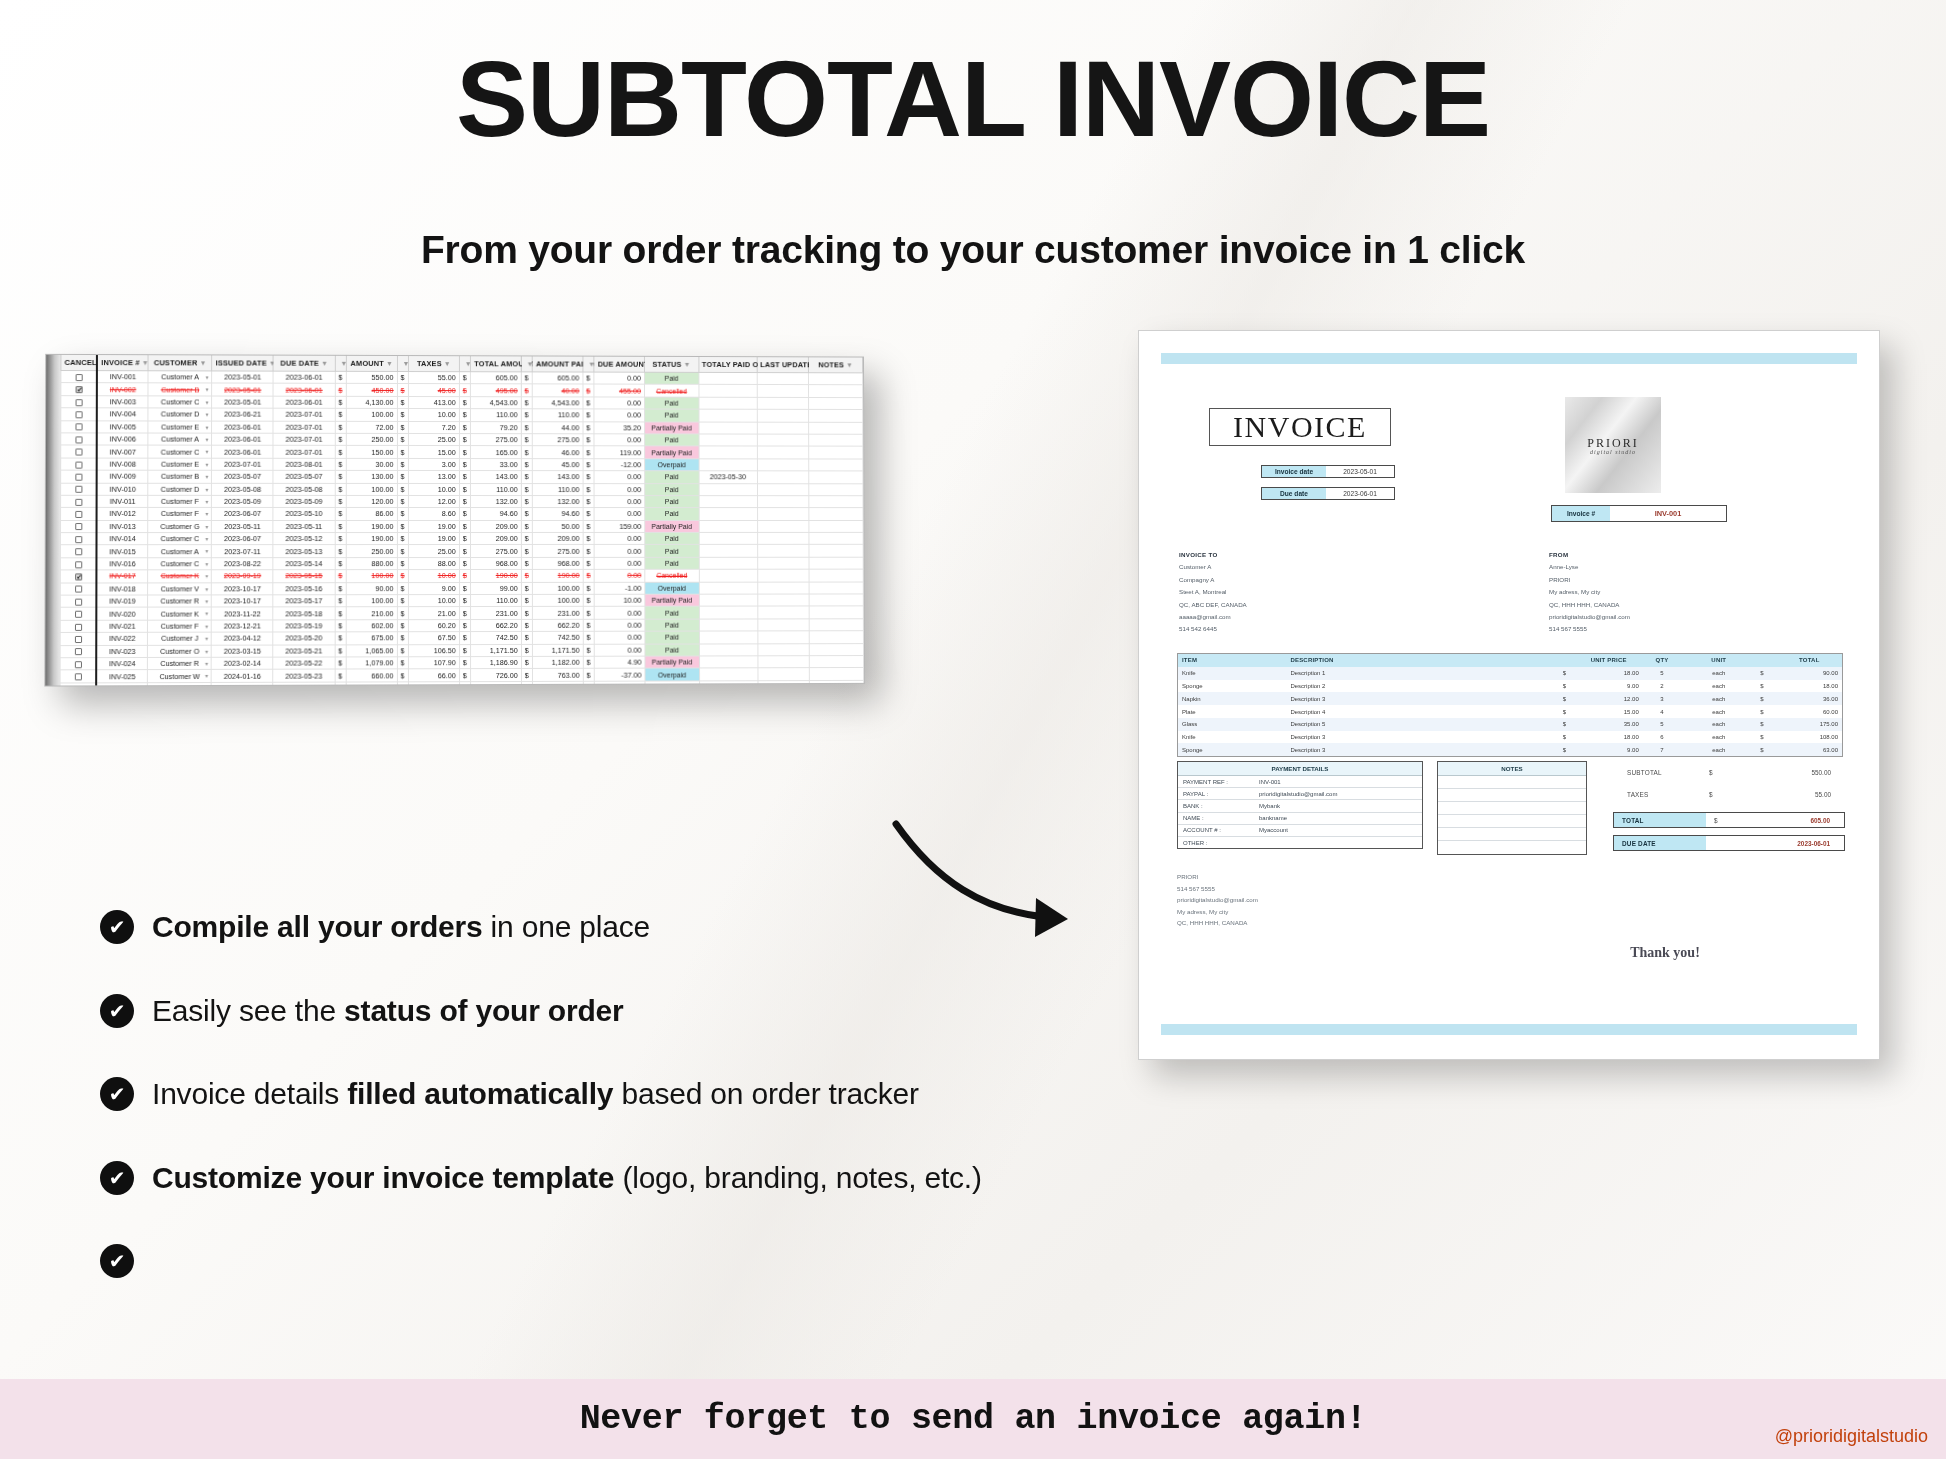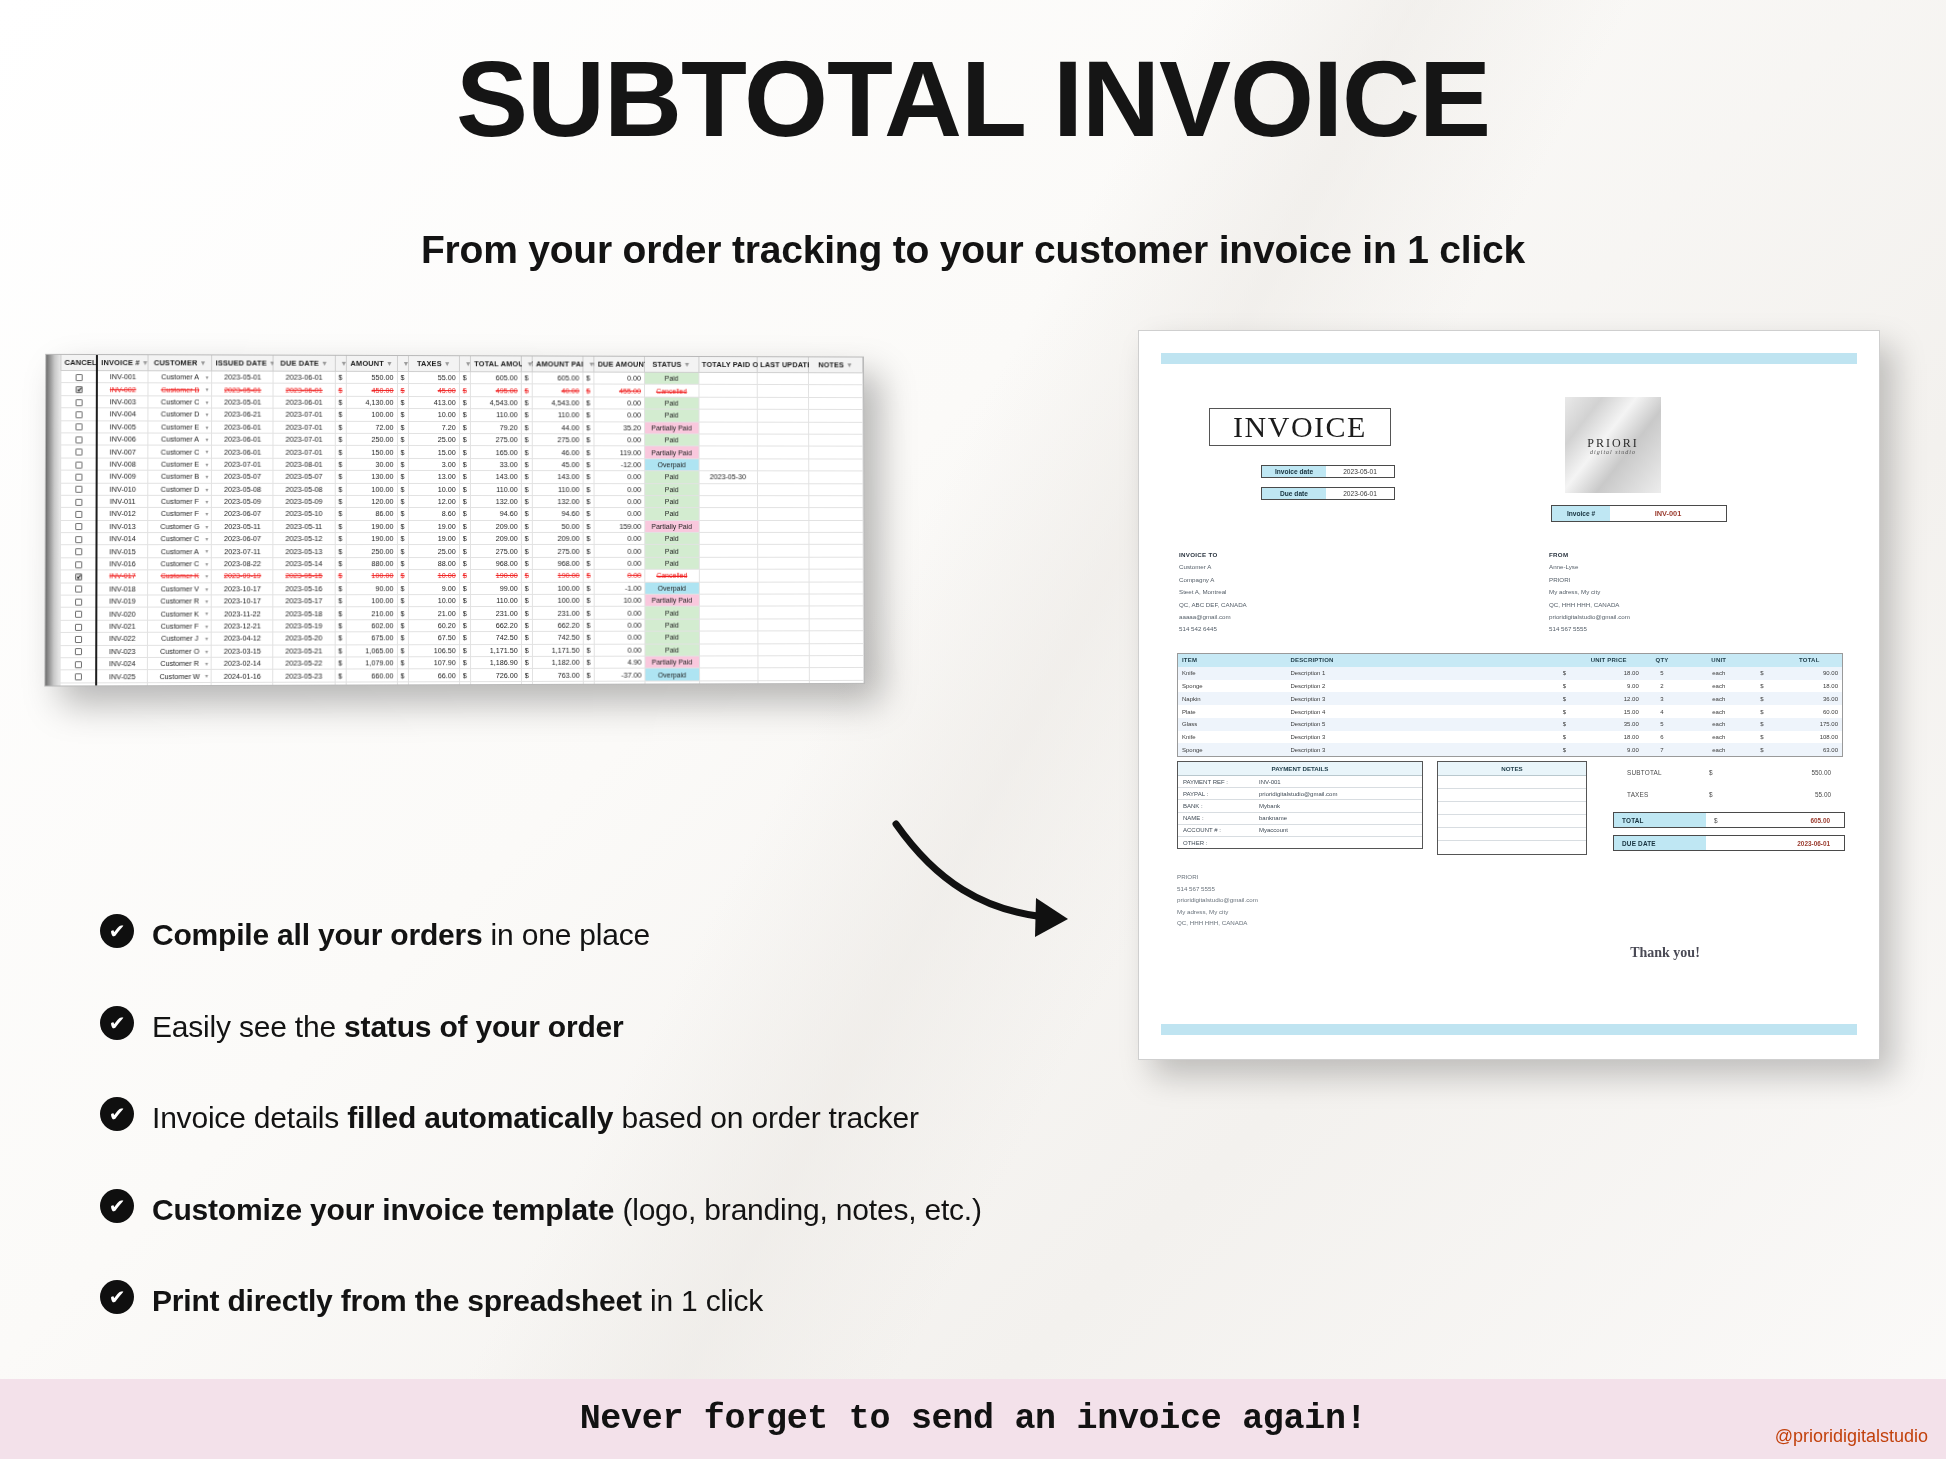--- a/index.html
+++ b/index.html
@@ -217,21 +217,21 @@
   .feature {
     display: flex; align-items: center; gap: 18px;
     margin-bottom: 49px;
     font-size: 30px; color: #131313; letter-spacing: -0.2px;
   }
   .feature .chk {
     flex: 0 0 34px; width: 34px; height: 34px; border-radius: 50%;
     background: #0f0f0f; color: #fff; display: flex; align-items: center; justify-content: center;
     font-size: 20px; line-height: 1;
   }
-  .feature .txt { line-height: 1.15; margin-top: 8px; }
+  .feature .txt { line-height: 1.15; }
   .feature .txt b { font-weight: 700; }
 
   
   .banner {
     position: absolute; left: 0; right: 0; bottom: 0; height: 80px;
     background: #f3e1ea;
     display: flex; align-items: center; justify-content: center;
   }
   .banner .btxt { font-size: 35px; font-weight: 700; color: #121212; letter-spacing: -0.3px; font-family: Liberation Mono, monospace; }
   .handle {
@@ -1072,20 +1072,19 @@
     <div class="feature">
       <div class="chk">✔</div>
       <div class="txt"><span>Invoice details </span><b>filled automatically</b><span> based on order tracker</span></div>
     </div>
     <div class="feature">
       <div class="chk">✔</div>
       <div class="txt"><b>Customize your invoice template</b><span> (logo, branding,  notes, etc.)</span></div>
     </div>
     <div class="feature">
       <div class="chk">✔</div>
-      <div class="txt"><b>Print directly from the spreadsheet</b><span> in 1 click</span></div>
     </div>
   </div>
 
 <div class="banner" style="background: rgb(243, 225, 234);">
   <div class="btxt">Never forget to send an invoice again!</div>
   <div class="handle">@prioridigitalstudio</div>
 </div>
 
 </body></html>

